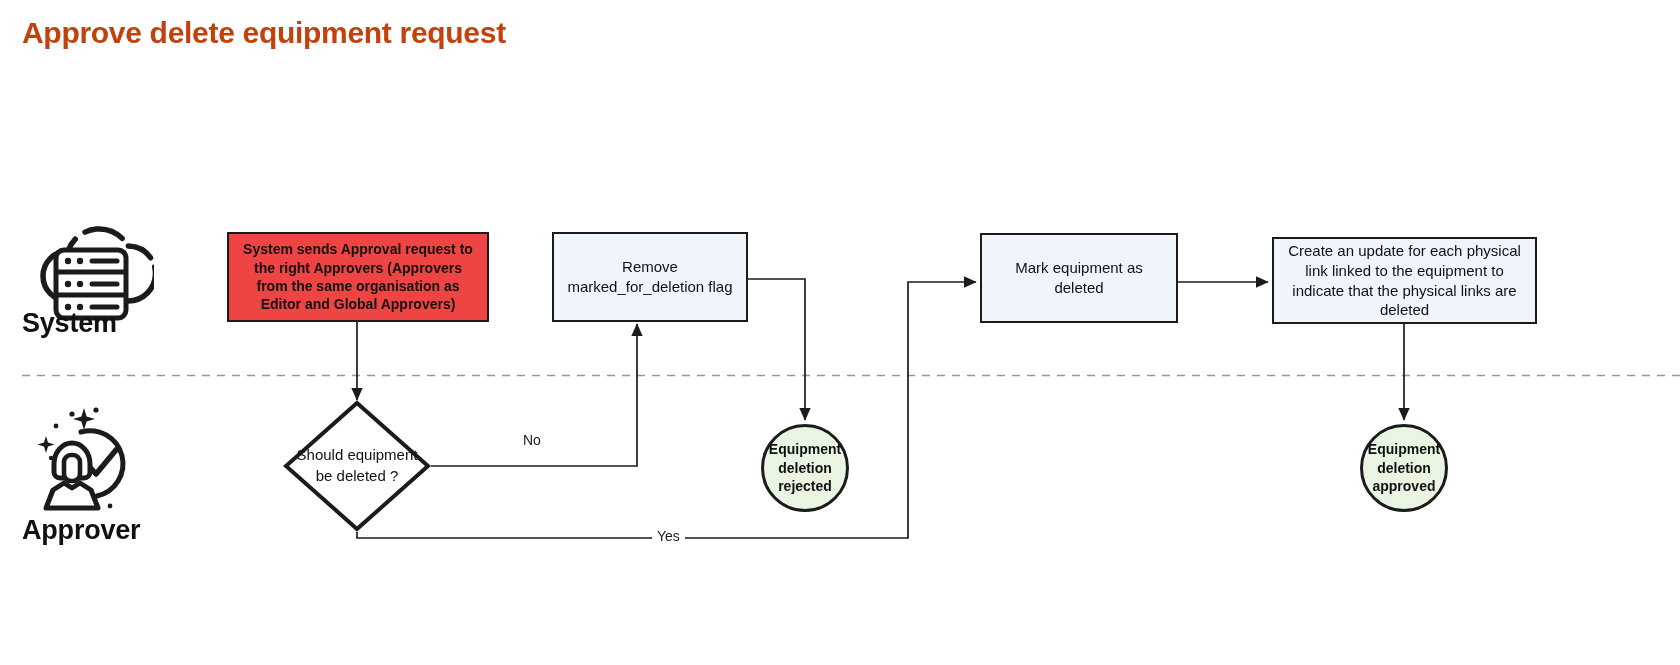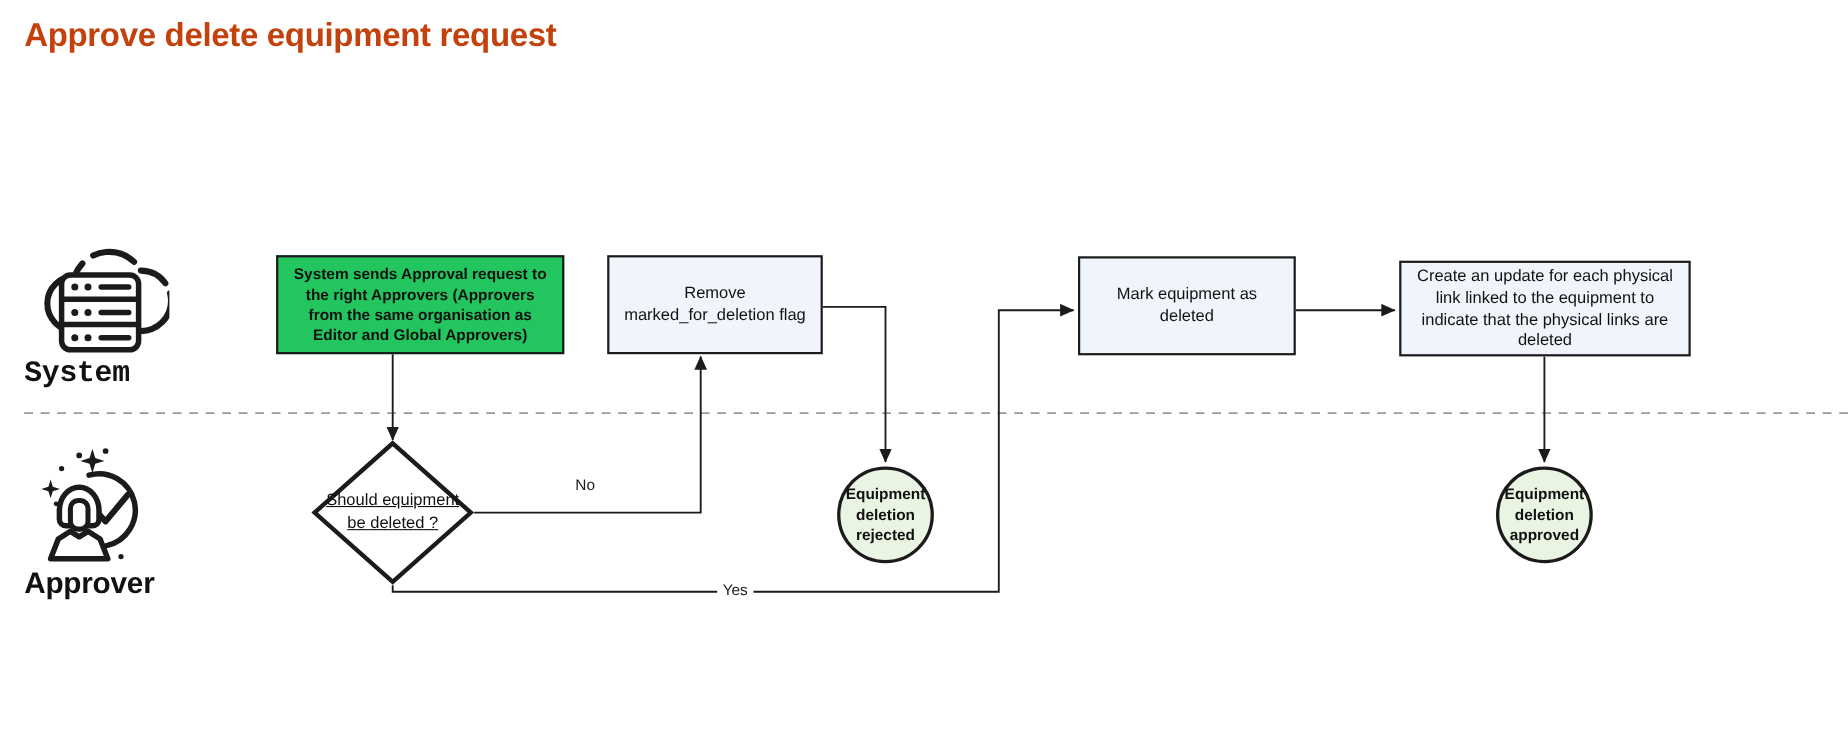--- a/index.html
+++ b/index.html
@@ -60,21 +60,21 @@
     justify-content: center;
     text-align: center;
   }
   .node-box {
     border: 2px solid #1b1b1b;
   }
   .node-box .node-text {
     padding: 4px 10px;
     line-height: 1.32;
   }
-  .fill-cream { background: #22c55e; margin-left: 24px; }
+  .fill-cream { background: #ef4444; }
   .fill-blue  { background: #eff5fb; }
   .fill-green { background: #e9f4e2; }
 
   .node-text { display: block; }
   .text-bold { font-weight: bold; }
 
   .node-circle {
     border: 3px solid #1b1b1b;
     border-radius: 50%;
   }
@@ -158,21 +158,21 @@
 
       <circle cx="44" cy="76" r="3.2" fill="#1b1b1b"></circle>
       <circle cx="56" cy="76" r="3.2" fill="#1b1b1b"></circle>
       <line x1="68" y1="76" x2="93" y2="76" stroke="#1b1b1b" stroke-width="5" stroke-linecap="round"></line>
 
       <circle cx="44" cy="99" r="3.2" fill="#1b1b1b"></circle>
       <circle cx="56" cy="99" r="3.2" fill="#1b1b1b"></circle>
       <line x1="68" y1="99" x2="93" y2="99" stroke="#1b1b1b" stroke-width="5" stroke-linecap="round"></line>
     </svg>
   </div>
-  <div class="lane-label" style="left:22px; top:325px;font-family:Liberation Mono, monospace;">System</div>
+  <div class="lane-label" style="left:22px; top:308px;">System</div>
 
   <div class="lane-icon" style="left:24px; top:398px; width:130px; height:115px;">
     <svg viewBox="0 0 130 115" width="130" height="115">
 
       <circle cx="48" cy="16" r="2.6" fill="#1b1b1b"></circle>
       <circle cx="72" cy="12" r="2.6" fill="#1b1b1b"></circle>
       <circle cx="32" cy="28" r="2.4" fill="#1b1b1b"></circle>
       <circle cx="27" cy="60" r="2.2" fill="#1b1b1b"></circle>
       <circle cx="86" cy="108" r="2.4" fill="#1b1b1b"></circle>
 
@@ -198,21 +198,21 @@
   </div>
 
   <div class="node node-box fill-blue" style="left:552px; top:232px; width:196px; height:90px;">
     <span class="node-text" style="font-size:15px;">Remove marked_for_deletion flag</span>
   </div>
 
   <div class="node-diamond" style="left:283px; top:400px; width:148px; height:132px;">
     <svg class="diamond-shape" viewBox="0 0 148 132" preserveAspectRatio="none">
       <polygon points="74,3 145,66 74,129 3,66" fill="#ffffff" stroke="#1b1b1b" stroke-width="4" stroke-linejoin="miter"></polygon>
     </svg>
-    <span class="node-text" style="width:130px;text-decoration:underline;">Should equipment be deleted ?</span>
+    <span class="node-text" style="width:130px;">Should equipment be deleted ?</span>
   </div>
 
   <div class="node node-box fill-blue" style="left:980px; top:233px; width:198px; height:90px;">
     <span class="node-text" style="font-size:15px;">Mark equipment as deleted</span>
   </div>
 
   <div class="node node-circle fill-green" style="left:761px; top:424px; width:88px; height:88px;">
     <span class="node-text" style="width:78px;">Equipment deletion rejected</span>
   </div>
 

